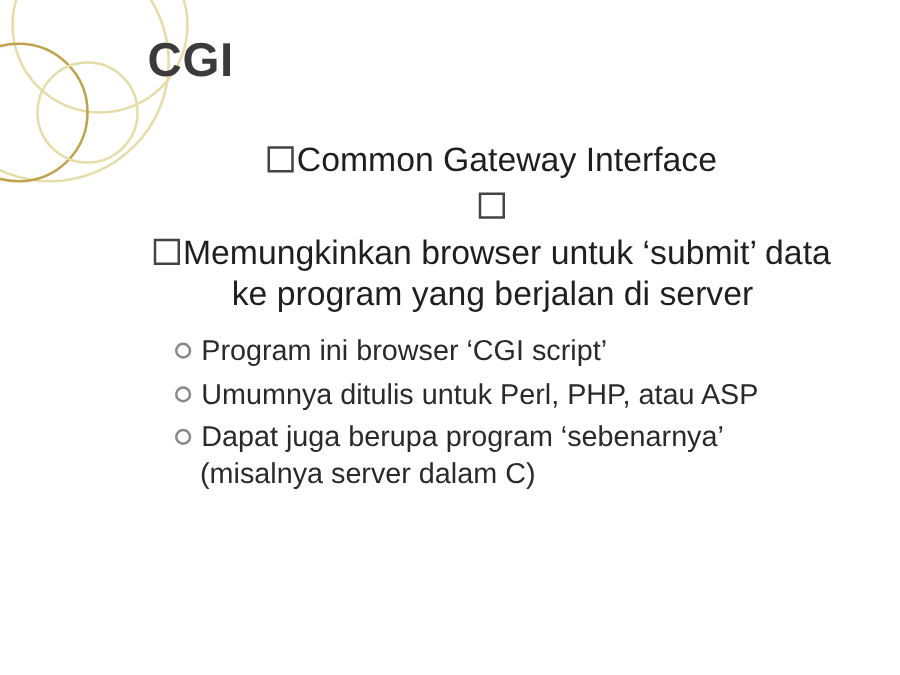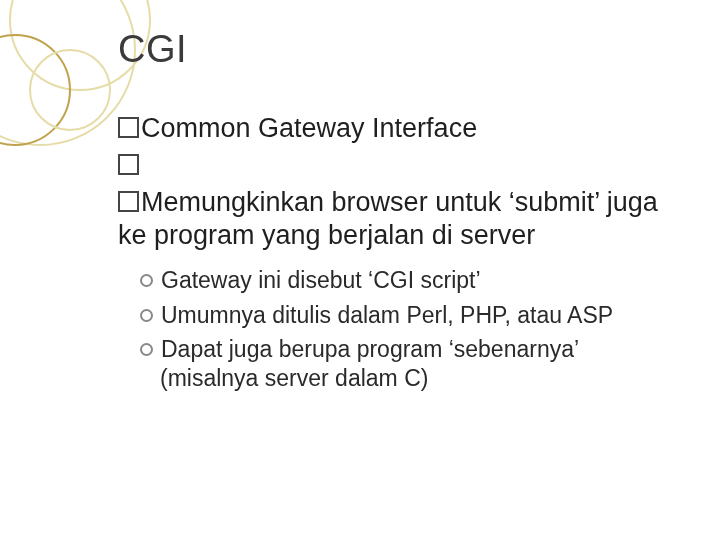--- a/index.html
+++ b/index.html
@@ -26,35 +26,36 @@
     width: 260px;
     height: 260px;
     pointer-events: none;
   }
   .rings svg { width: 100%; height: 100%; }
   .title {
     position: absolute;
     top: 28px;
     left: 118px;
     font-size: 38px;
-    font-weight: 400;
+    font-weight: 700;
     color: #3b3b3b;
     letter-spacing: 0.5px;
   }
   .body {
     position: absolute;
     top: 112px;
     left: 118px;
     right: 50px;
     font-size: 27px;
     line-height: 1.22;
     color: #1f1f1f;
   }
   .main-item {
     margin-bottom: 4px;
+    text-align: center;
   }
   .checkbox {
     display: inline-block;
     width: 17px;
     height: 17px;
     border: 2px solid #444;
     vertical-align: -1px;
     margin-right: 2px;
   }
   .sub-list {
@@ -99,29 +100,29 @@
 
     <div class="main-item">
       <span class="checkbox"></span><span>Common Gateway Interface</span>
     </div>
 
     <div class="main-item">
       <span class="checkbox"></span>
     </div>
 
     <div class="main-item">
-      <span class="checkbox"></span><span>Memungkinkan browser untuk ‘submit’ juga ke program yang berjalan di server</span>
+      <span class="checkbox"></span><span>Memungkinkan browser untuk ‘submit’ data ke program yang berjalan di server</span>
     </div>
 
     <div class="sub-list">
       <div class="sub-item">
-        <span class="ring-bullet"></span><span>Gateway ini disebut ‘CGI script’</span>
+        <span class="ring-bullet"></span><span>Program ini browser ‘CGI script’</span>
       </div>
       <div class="sub-item">
-        <span class="ring-bullet"></span><span>Umumnya ditulis dalam Perl, PHP, atau ASP</span>
+        <span class="ring-bullet"></span><span>Umumnya ditulis untuk Perl, PHP, atau ASP</span>
       </div>
       <div class="sub-item">
         <span class="ring-bullet"></span><span>Dapat juga berupa program ‘sebenarnya’ (misalnya server dalam C)</span>
       </div>
     </div>
 
   </div>
 </div>
 
 </body></html>

